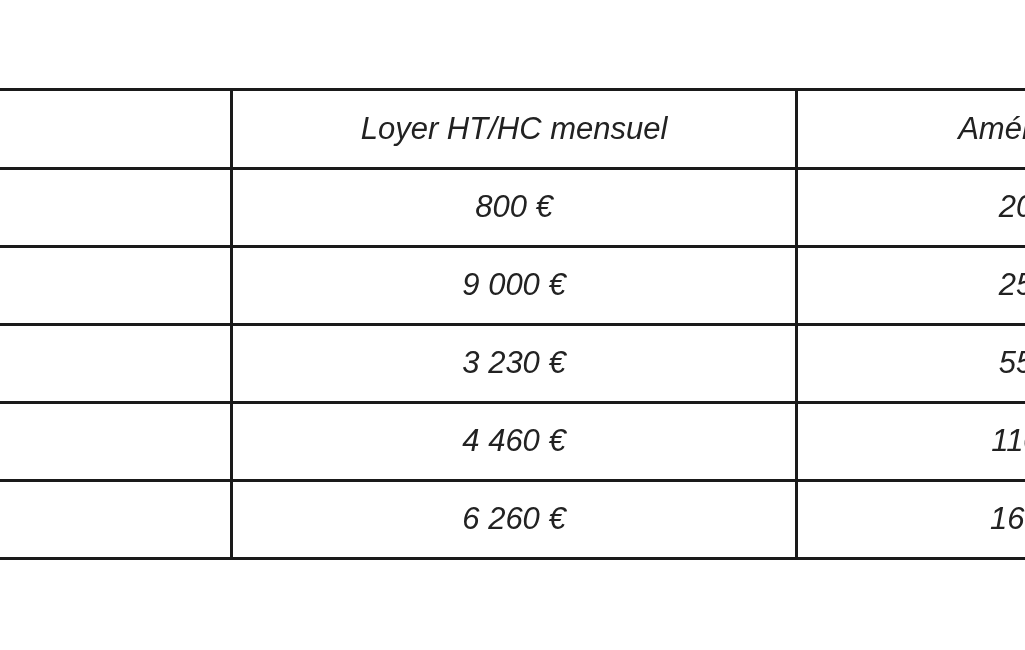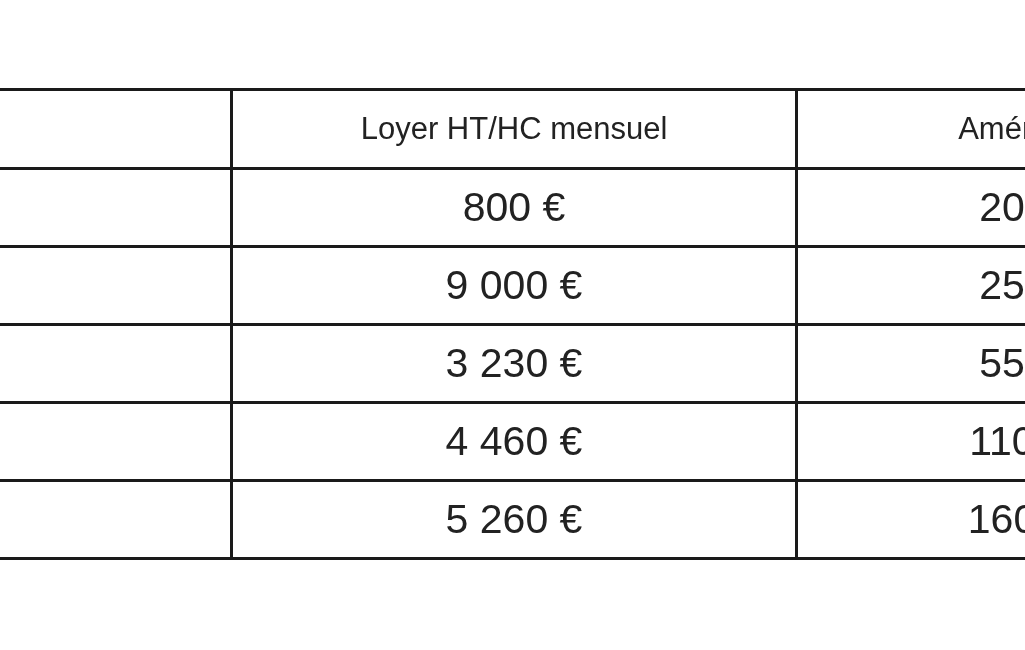--- a/index.html
+++ b/index.html
@@ -37,21 +37,21 @@
     background: #ffffff;
   }
 
   table.data-table td,
   table.data-table th {
     border: 3px solid #1a1a1a;
     padding: 0;
     text-align: center;
     vertical-align: middle;
     font-weight: normal;
-    font-size: 41px;
+    font-size: 31px;
     line-height: 1.1;
     color: #222222;
     background: #ffffff;
   }
 
   
   col.c1 { width: 430px; }
   col.c2 { width: 565px; }
   col.c3 { width: 525px; }
 
@@ -61,20 +61,21 @@
   }
 
   tr.data-row td {
     height: 75px;
   }
 
   .cell-inner {
     display: block;
     padding: 0 14px;
     white-space: nowrap;
+    font-style: italic;
   }
 
   .surface-cell .cell-inner {
     text-align: left;
   }
 </style>
 </head>
 <body>
 
 <div class="page">
@@ -141,21 +142,21 @@
           </td>
           <td>
             <span class="cell-inner">110 000 €</span>
           </td>
         </tr>
         <tr class="data-row">
           <td class="surface-cell">
             <span class="cell-inner"></span>
           </td>
           <td>
-            <span class="cell-inner">5 260 €</span>
+            <span class="cell-inner">6 260 €</span>
           </td>
           <td>
             <span class="cell-inner">160 000 €</span>
           </td>
         </tr>
       </tbody>
     </table>
   </div>
 </div>
 

